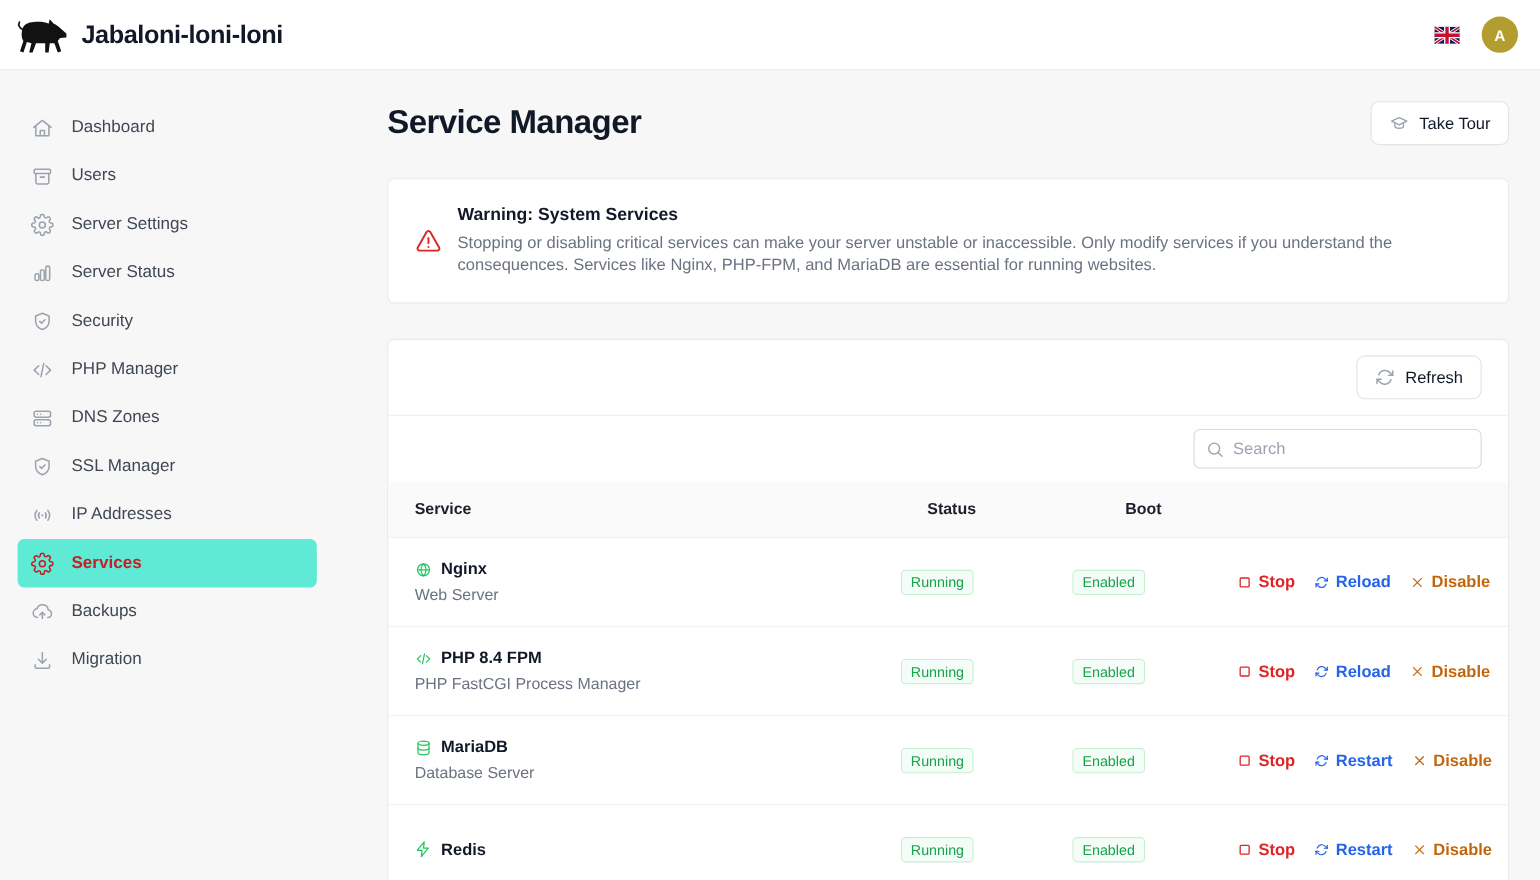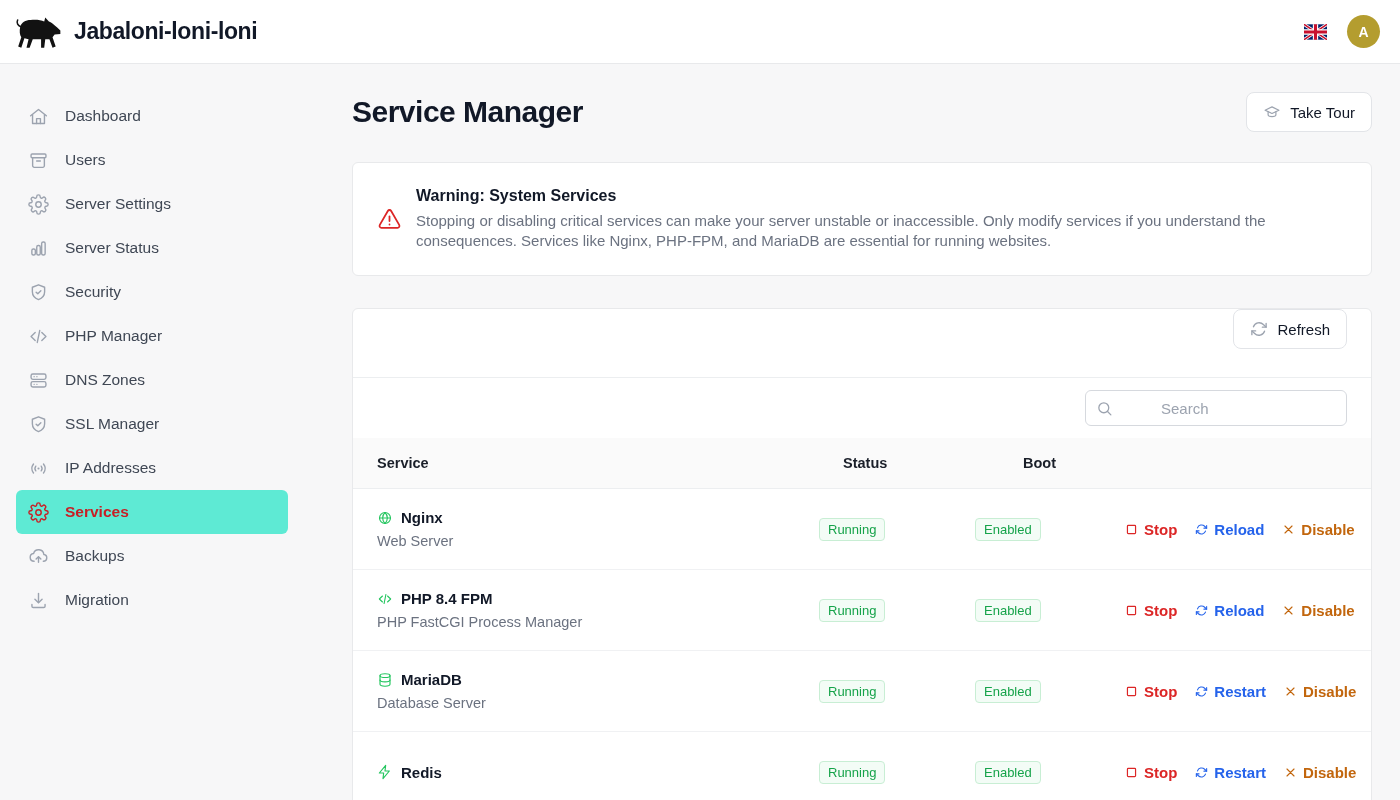--- a/index.html
+++ b/index.html
@@ -40,28 +40,28 @@
   
   .warning-card { margin-top:30px; background:#fff; border:1px solid #e8e9eb; border-radius:6px;
     padding:24px; display:flex; gap:14px; }
   .warning-icon { width:25px; height:25px; color:#dc2626; align-self:center; flex-shrink:0; display:flex; }
   .warning-icon svg { width:100%; height:100%; }
   .warning-title { font-size:16px; font-weight:700; margin-bottom:6px; }
   .warning-body { font-size:15px; color:#6b7280; line-height:20px; max-width:860px; }
 
   
   .panel { margin-top:32px; background:#fff; border:1px solid #e8e9eb; border-radius:6px; height:522px; overflow:hidden; }
-  .panel-toolbar { height:69px; display:flex; align-items:flex-start; justify-content:flex-end;
+  .panel-toolbar { height:69px; display:flex; align-items:center; justify-content:flex-end;
     padding:0 24px; border-bottom:1px solid #eceef0; }
   .panel-search { height:60px; display:flex; align-items:center; justify-content:flex-end; padding:0 24px; }
   .search-box { width:262px; height:36px; border:1px solid #d6d9de; border-radius:6px;
     display:flex; align-items:center; padding:0 10px; gap:8px; background:#fff; }
   .search-icon { width:17px; height:17px; color:#9ca3af; display:flex; flex-shrink:0; }
   .search-icon svg { width:100%; height:100%; }
-  .search-box input { border:none; outline:none; font-size:15px; width:100%; color:#111827; background:transparent;margin-left:40px; }
+  .search-box input { border:none; outline:none; font-size:15px; width:100%; color:#111827; background:transparent; }
   .search-box input::placeholder { color:#9ca3af; }
 
   
   .thead, .trow { display:grid; grid-template-columns:442px 156px 150px 1fr; align-items:center; padding:0 24px; }
   .thead { height:51px; background:#fafafa; border-bottom:1px solid #eceef0;
     font-size:14.5px; font-weight:700; color:#1a1f29;gap:24px; }
   .trow { height:81px; border-bottom:1px solid #f0f1f3; }
   .svc-title-line { display:flex; align-items:center; gap:8px; }
   .svc-icon { width:16px; height:16px; color:#22c55e; display:flex; flex-shrink:0; }
   .svc-icon svg { width:100%; height:100%; }

